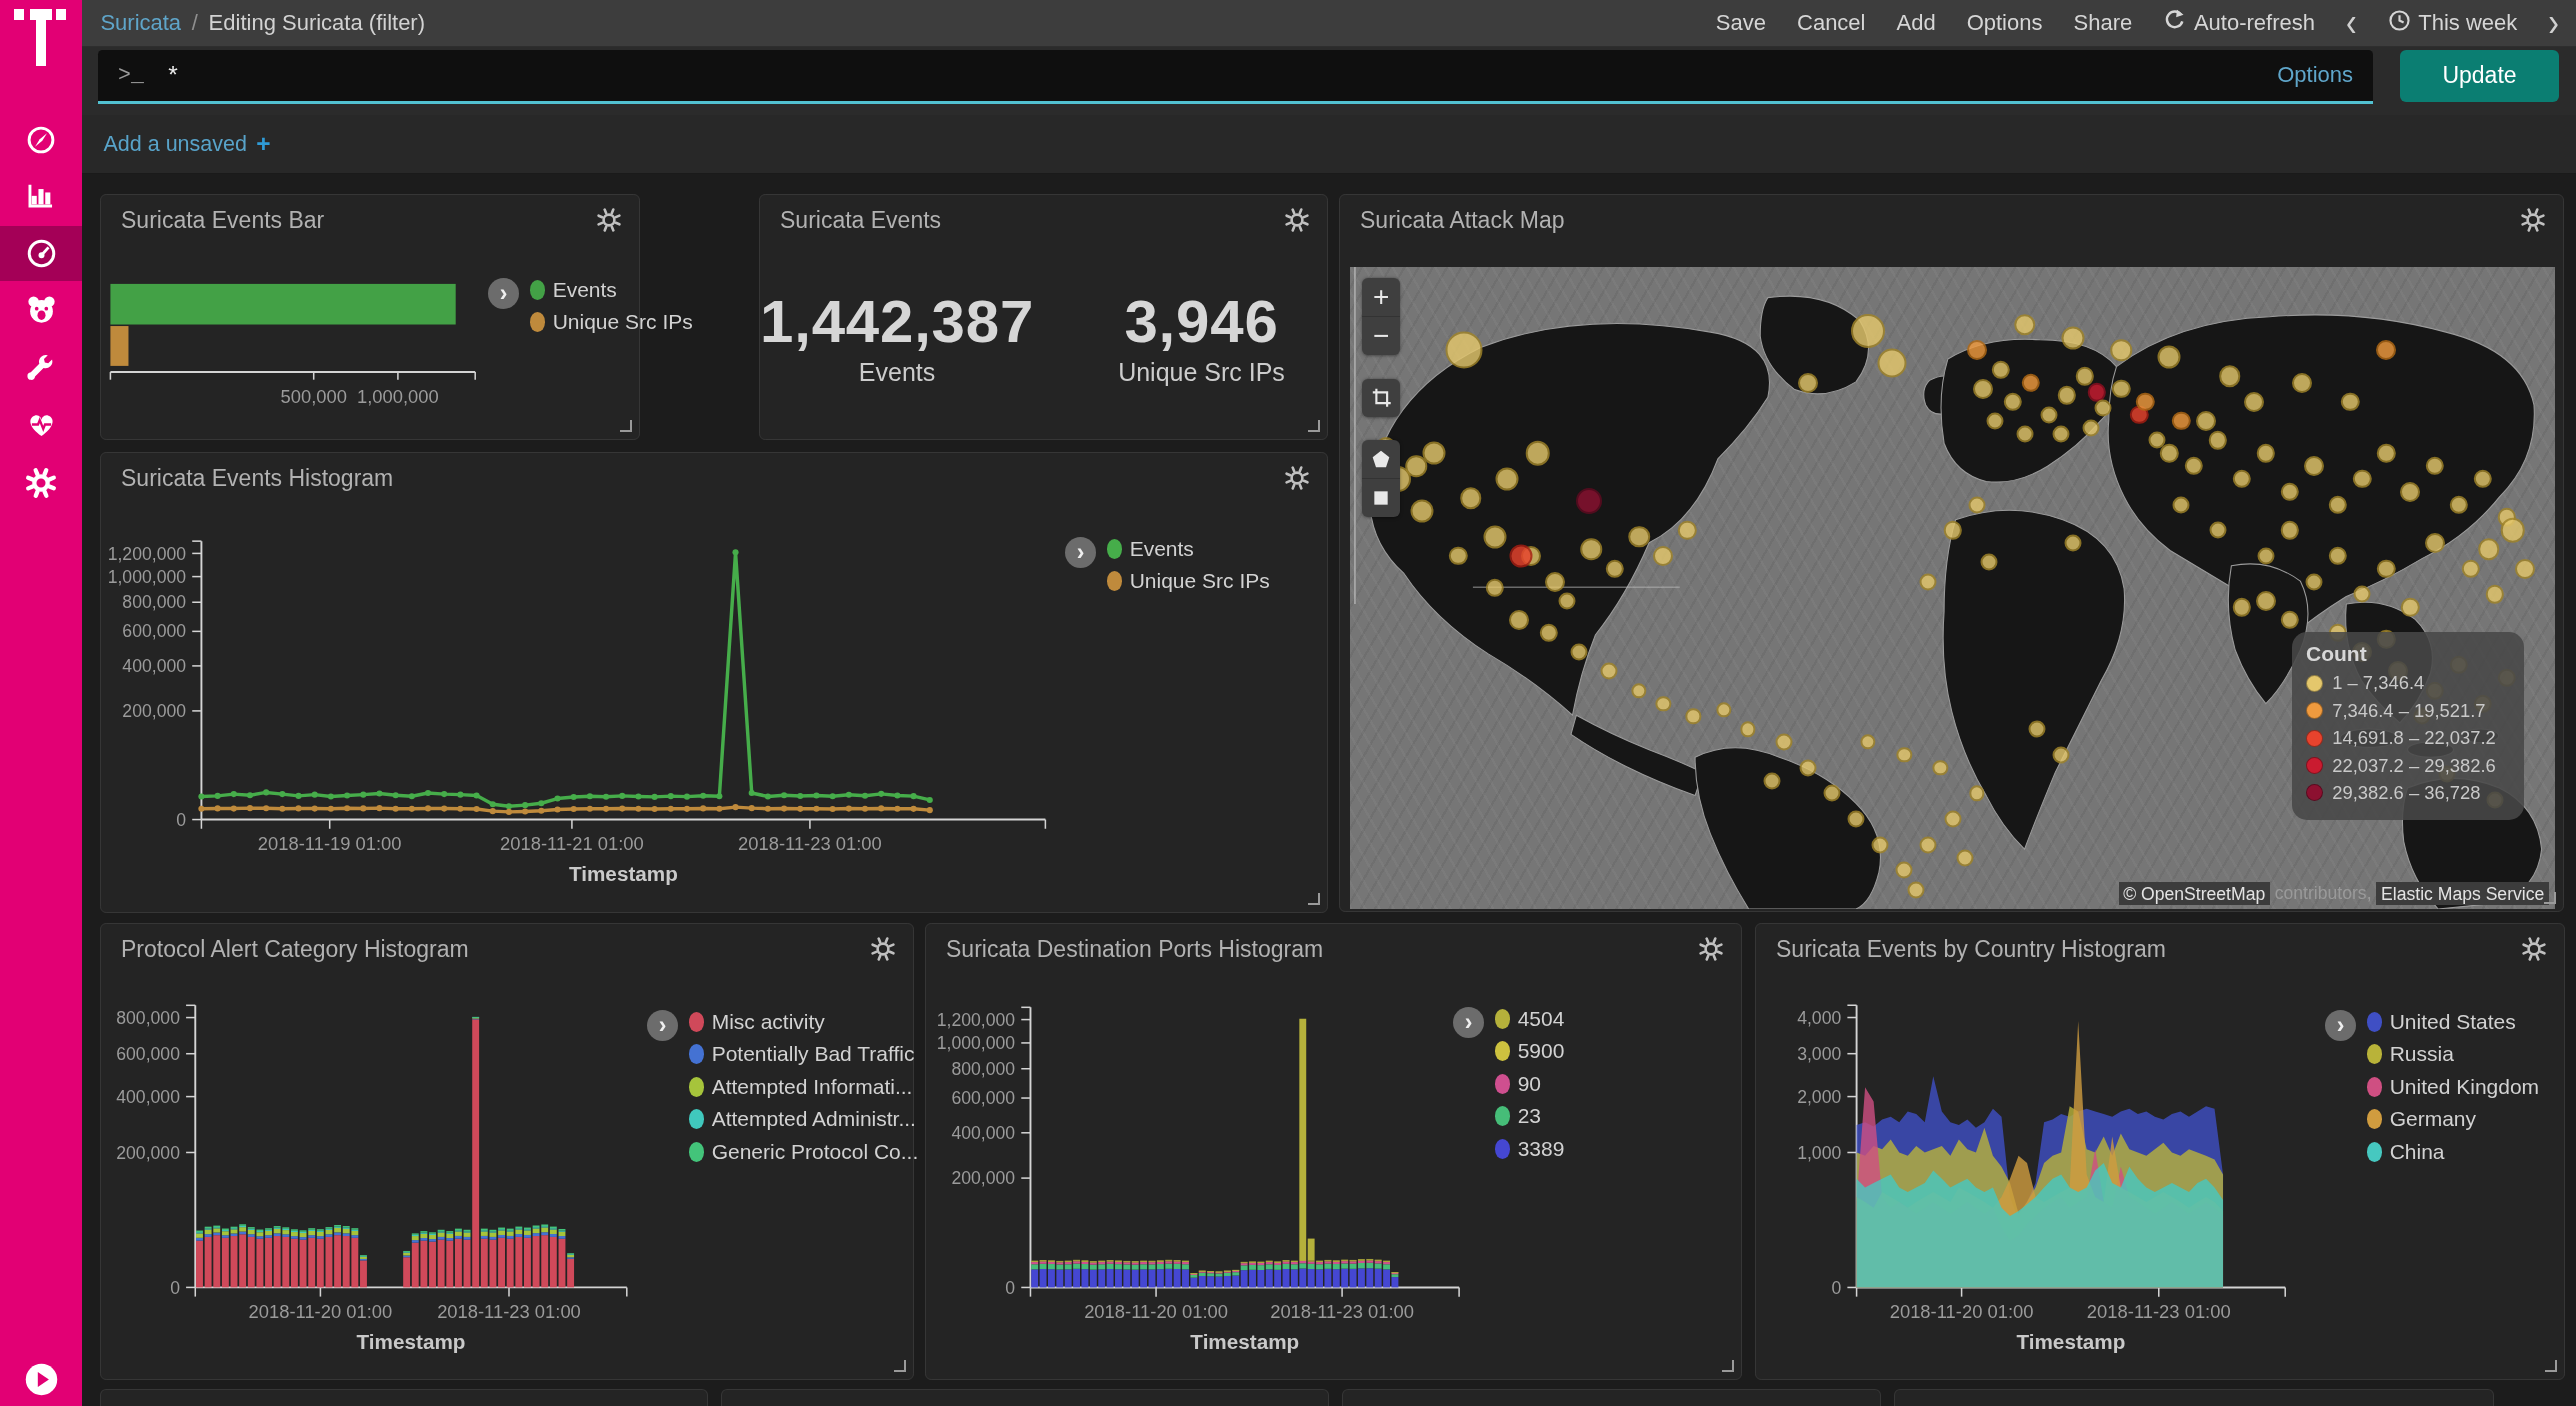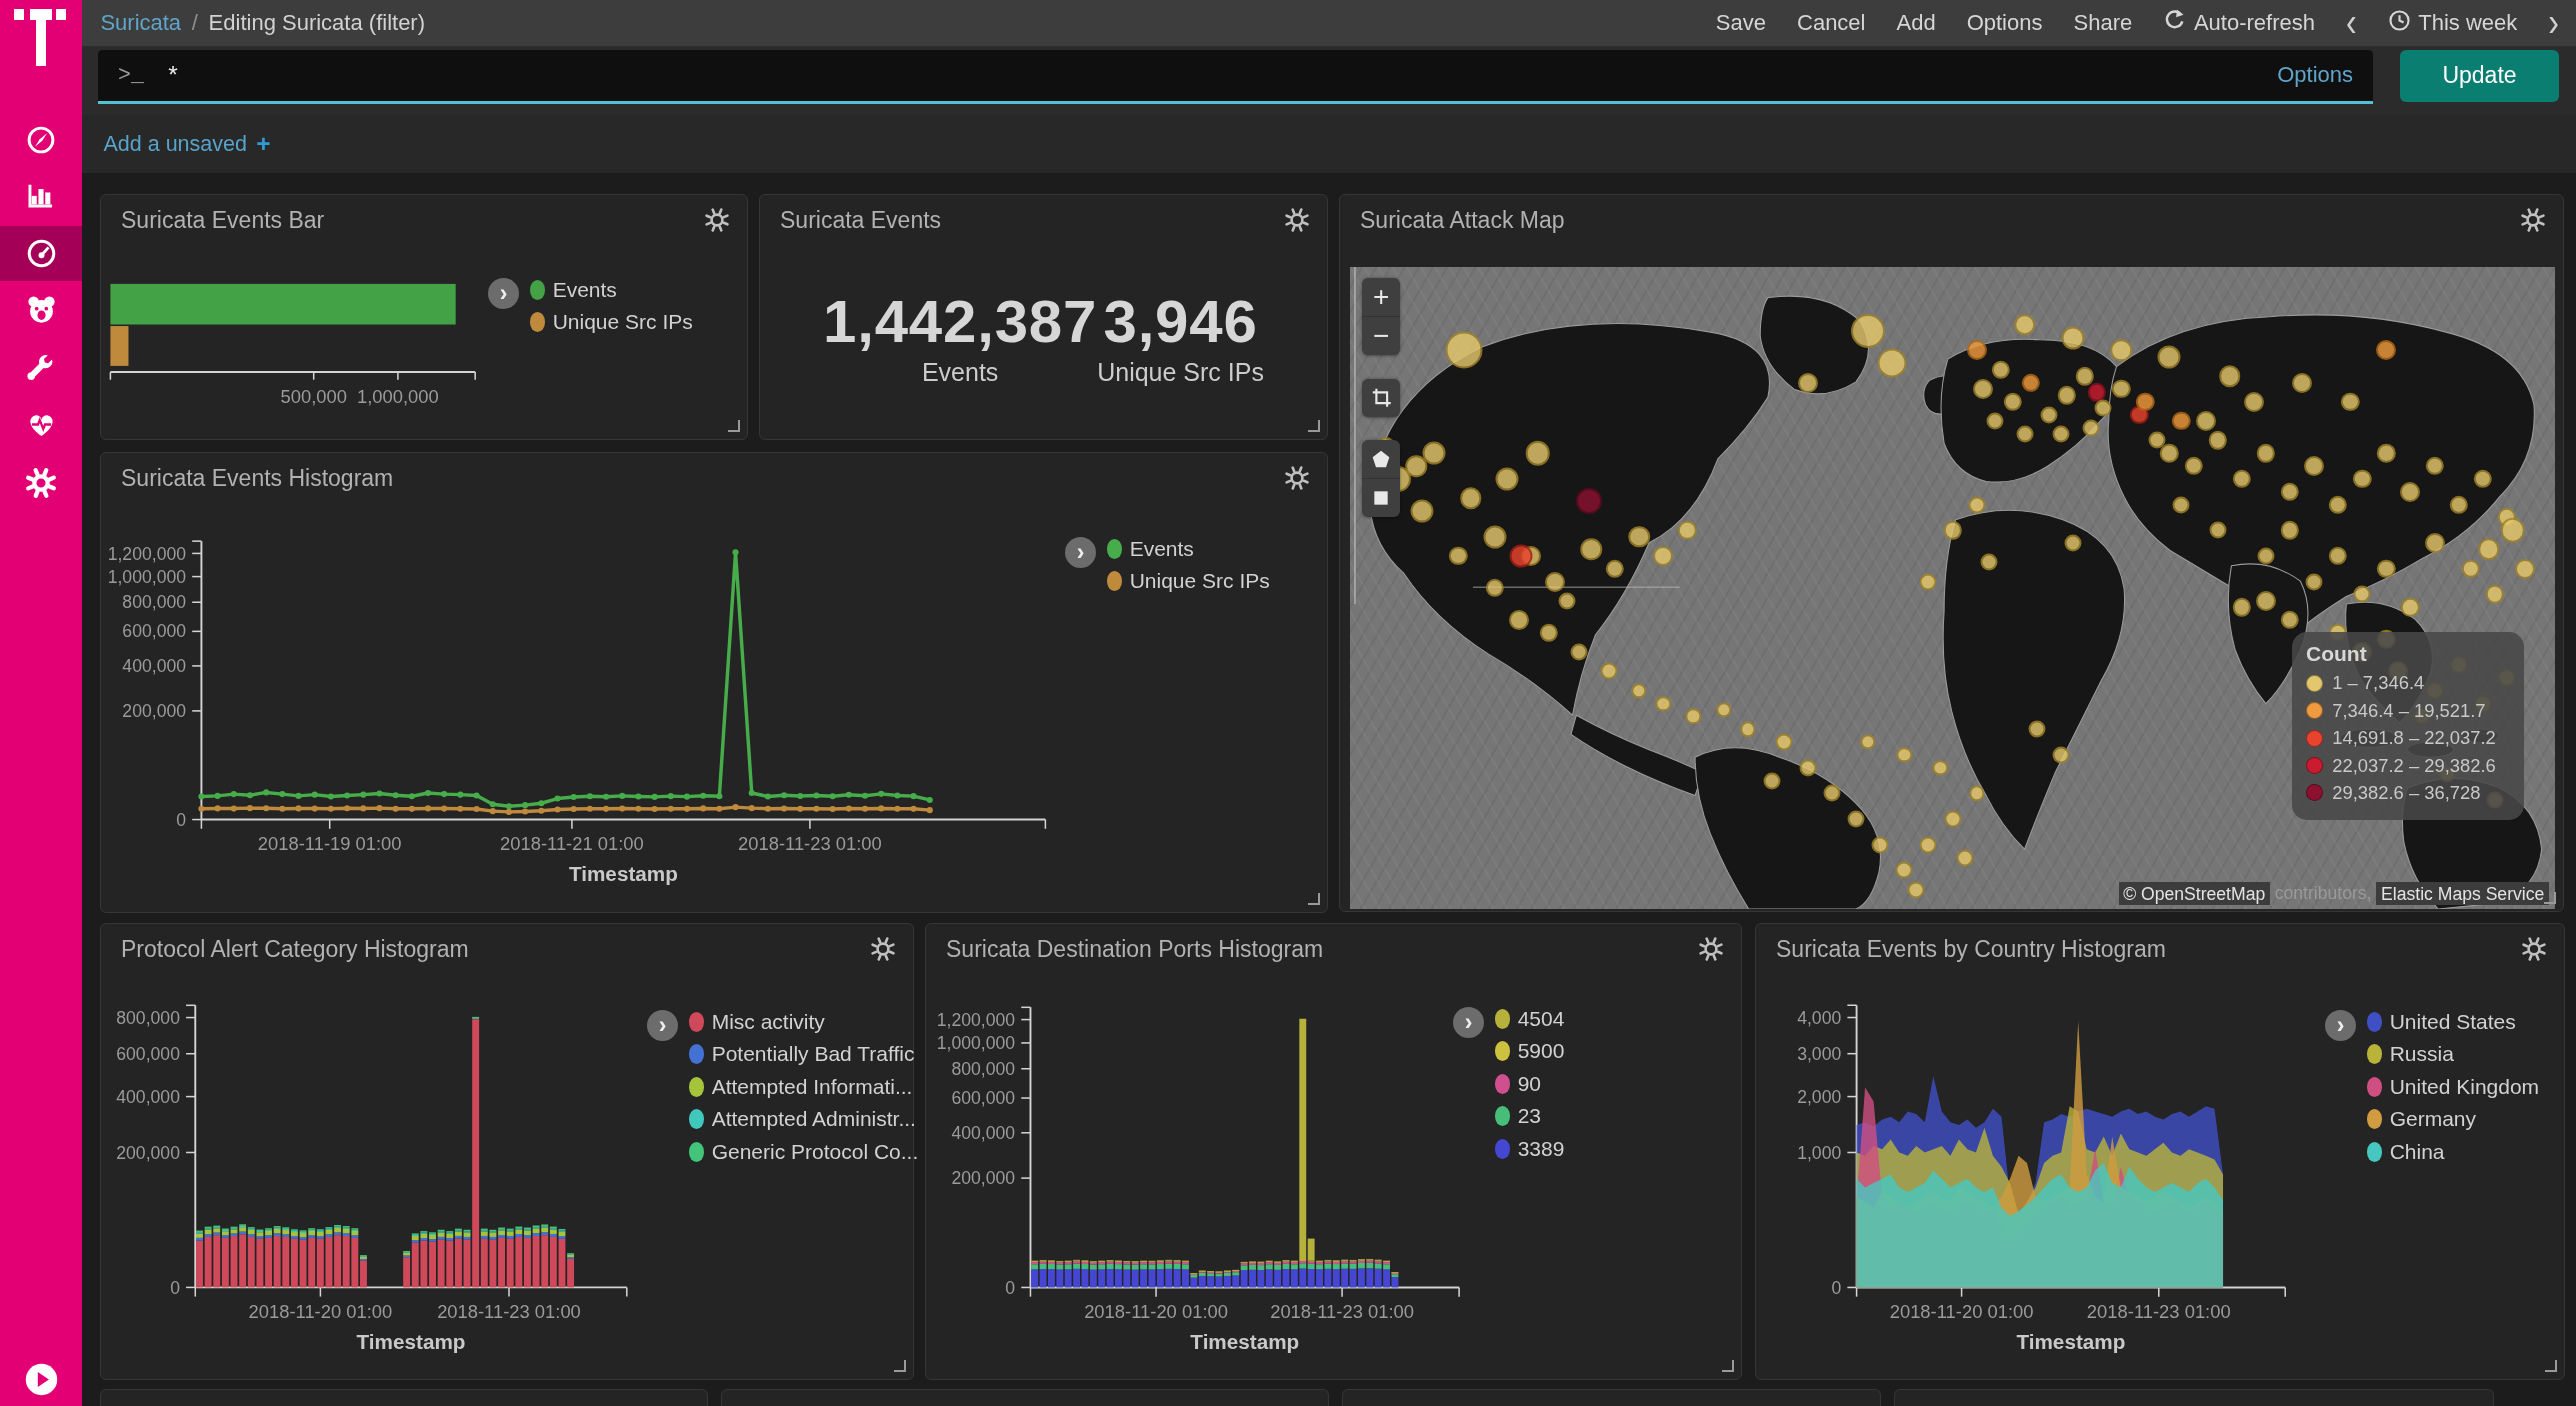--- a/index.html
+++ b/index.html
@@ -39,21 +39,21 @@
   .gear{position:absolute;right:15.3px;top:12.3px;width:28px;height:28px;cursor:pointer;opacity:.95;}
   .rsz{position:absolute;right:7px;bottom:7px;width:10px;height:10px;border-right:2.3px solid #9a9a9a;border-bottom:2.3px solid #9a9a9a;cursor:nwse-resize;}
   .chart-svg{position:absolute;left:0;top:0;}
   
   .legend{position:absolute;display:flex;gap:10.7px;align-items:flex-start;}
   .larrow{width:31px;height:31px;border-radius:50%;background:#6c6c6c;color:#efefef;font-size:23px;font-weight:700;display:flex;align-items:center;justify-content:center;cursor:pointer;flex:none;}
   .litems{display:flex;flex-direction:column;gap:8.4px;}
   .litem{display:flex;align-items:center;gap:7.7px;font-size:21px;color:#d2d2d2;cursor:pointer;white-space:nowrap;}
   .ldot{width:15.3px;height:20px;border-radius:50%;flex:none;}
   
-  .metric-wrap{position:absolute;left:0;top:92px;width:100%;display:flex;justify-content:center;}
+  .metric-wrap{position:absolute;left:0;top:92px;width:100%;display:flex;gap:84px;}
   .metric{text-align:center;}
   .metric .mv{font-size:60px;font-weight:700;color:#d6d6d6;letter-spacing:0.8px;}
   .metric .ml{font-size:25px;color:#cccccc;margin-top:1.5px;}
   
   #map{position:absolute;left:10px;top:72px;width:1205px;height:642px;overflow:hidden;background:
       repeating-linear-gradient(60deg, rgba(255,255,255,.04) 0 2.3px, rgba(0,0,0,0) 2.3px 12.3px),
       repeating-linear-gradient(-60deg, rgba(0,0,0,.06) 0 2.3px, rgba(0,0,0,0) 2.3px 12.3px),
       #767676;}
   #map svg.land{position:absolute;left:0;top:0;}
   .dot{position:absolute;border-radius:50%;opacity:.82;box-sizing:border-box;transform:translate(-50%,-50%);}
@@ -207,21 +207,21 @@
     <div id="update-btn">Update</div>
   </div>
 
   <div id="filterbar">
     <span id="add-filter">
       <span>Add a unsaved</span>
         <span class="plus">+</span>
     </span>
   </div>
 
-  <section class="panel" style="left:100px;top:194px;width:648px;height:246px">
+  <section class="panel" style="left:100px;top:194px;width:540px;height:246px">
     <div class="panel-title">Suricata Events Bar</div>
     <span class="gear"><svg viewBox="0 0 24 24" width="26" height="26">
           <g stroke="#c9c9c9" stroke-width="2.4" fill="none" stroke-linecap="round">
             <line x1="18.29" y1="14.59" x2="21.62" y2="15.95"></line>
             <line x1="14.62" y1="18.28" x2="16.01" y2="21.60"></line>
             <line x1="9.41" y1="18.29" x2="8.05" y2="21.62"></line>
             <line x1="5.72" y1="14.62" x2="2.40" y2="16.01"></line>
             <line x1="5.71" y1="9.41" x2="2.38" y2="8.05"></line>
             <line x1="9.38" y1="5.72" x2="7.99" y2="2.40"></line>
             <line x1="14.59" y1="5.71" x2="15.95" y2="2.38"></line>

